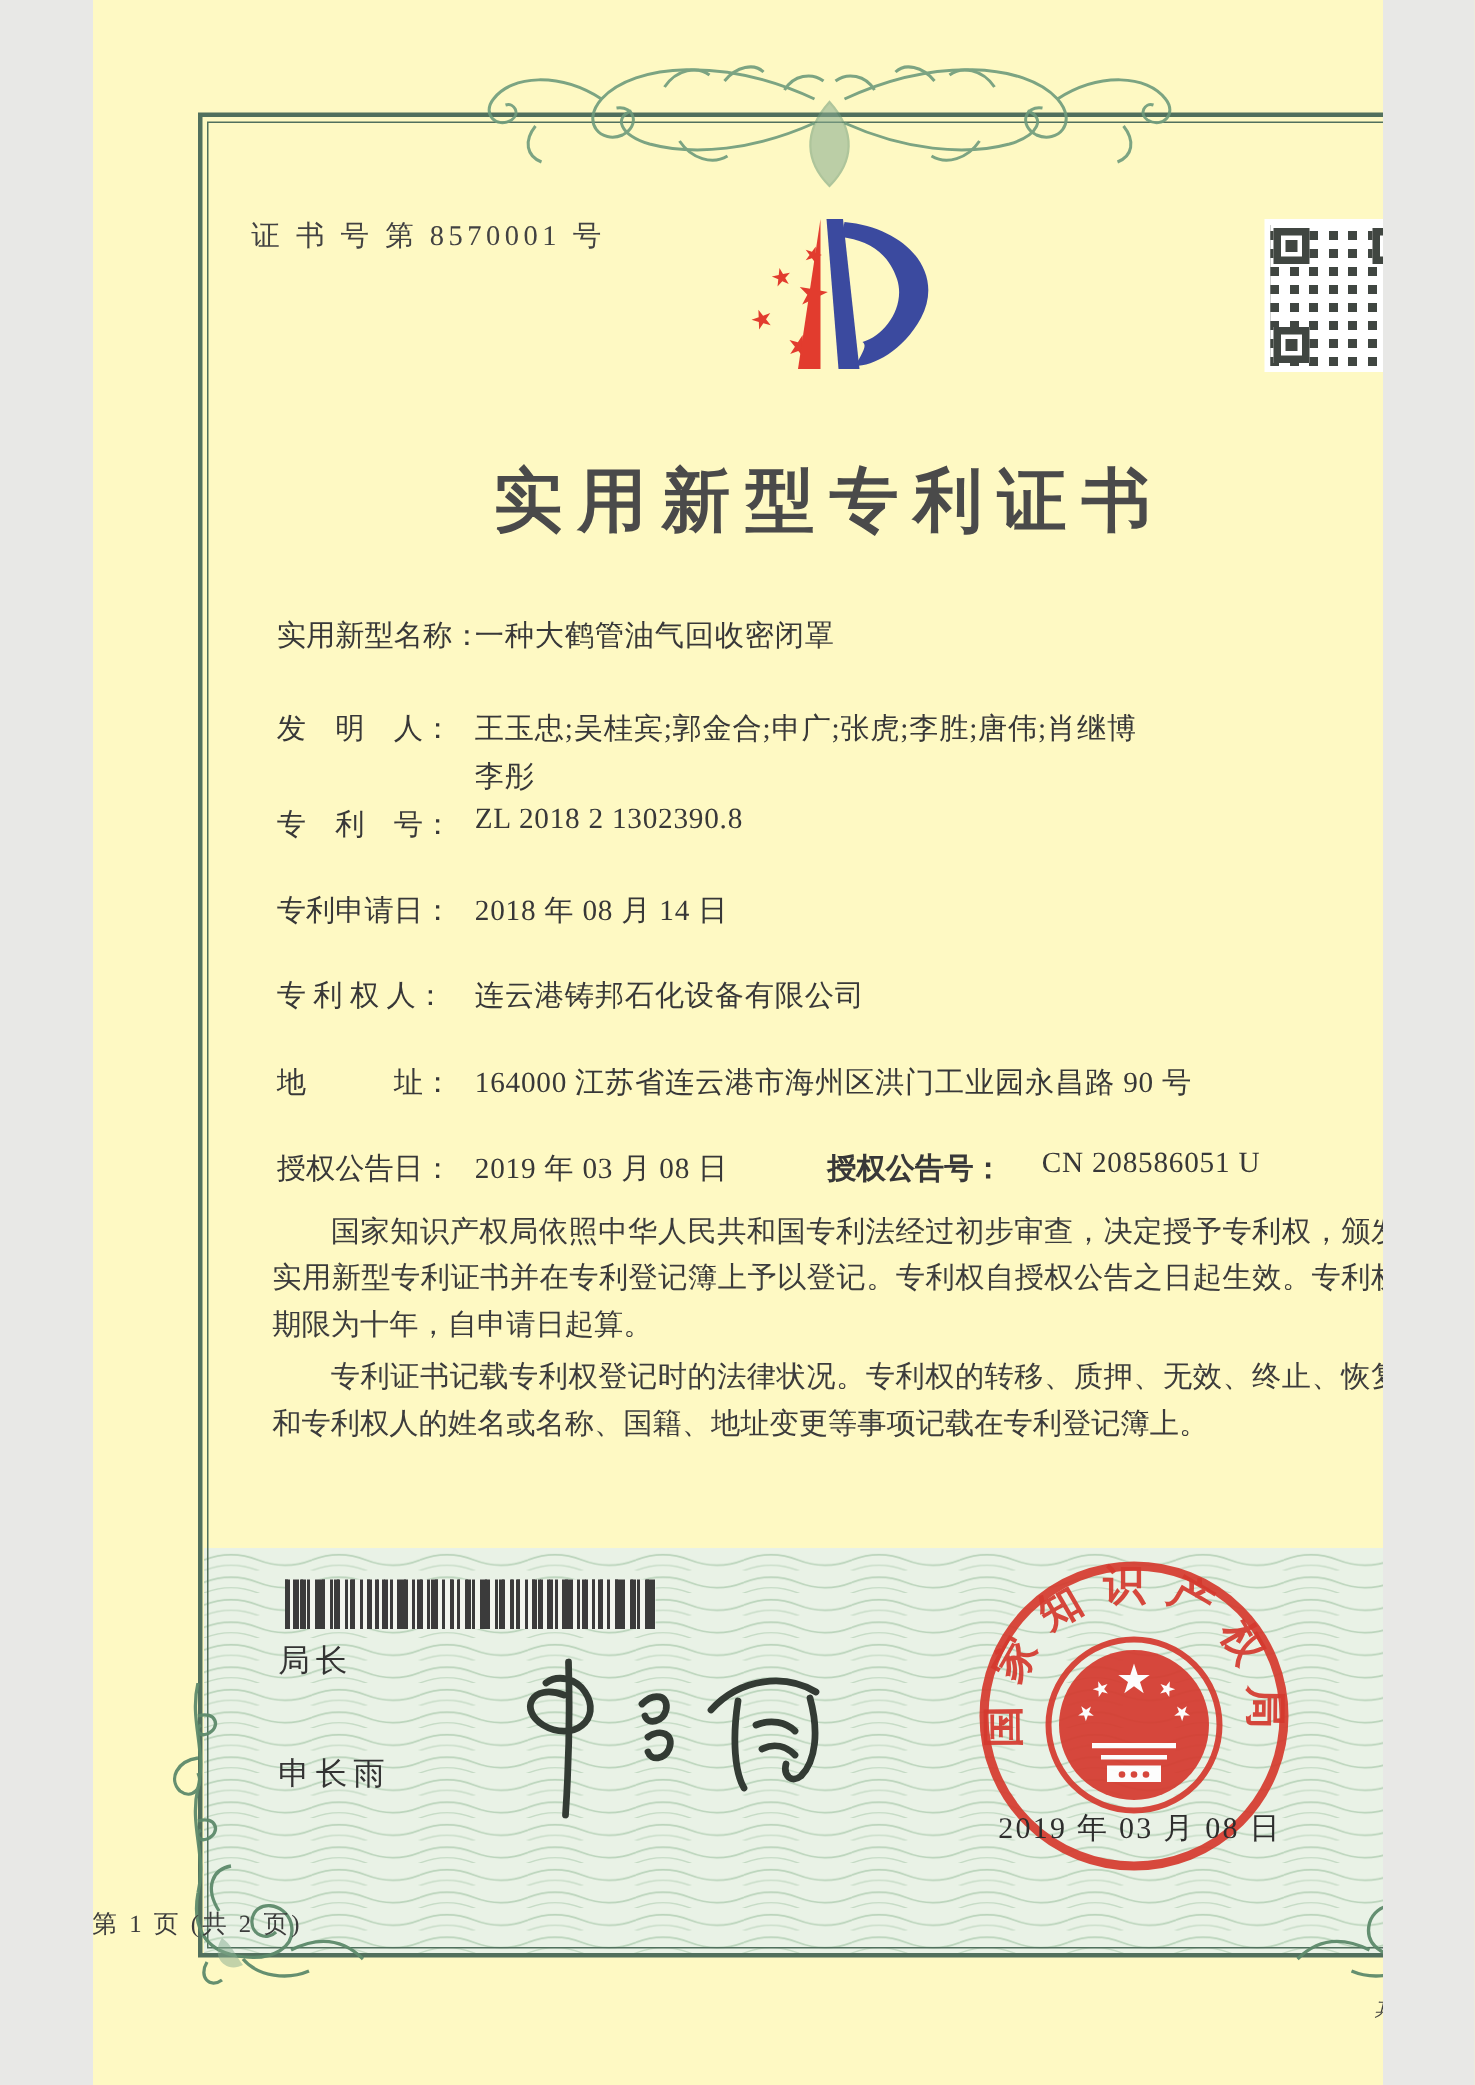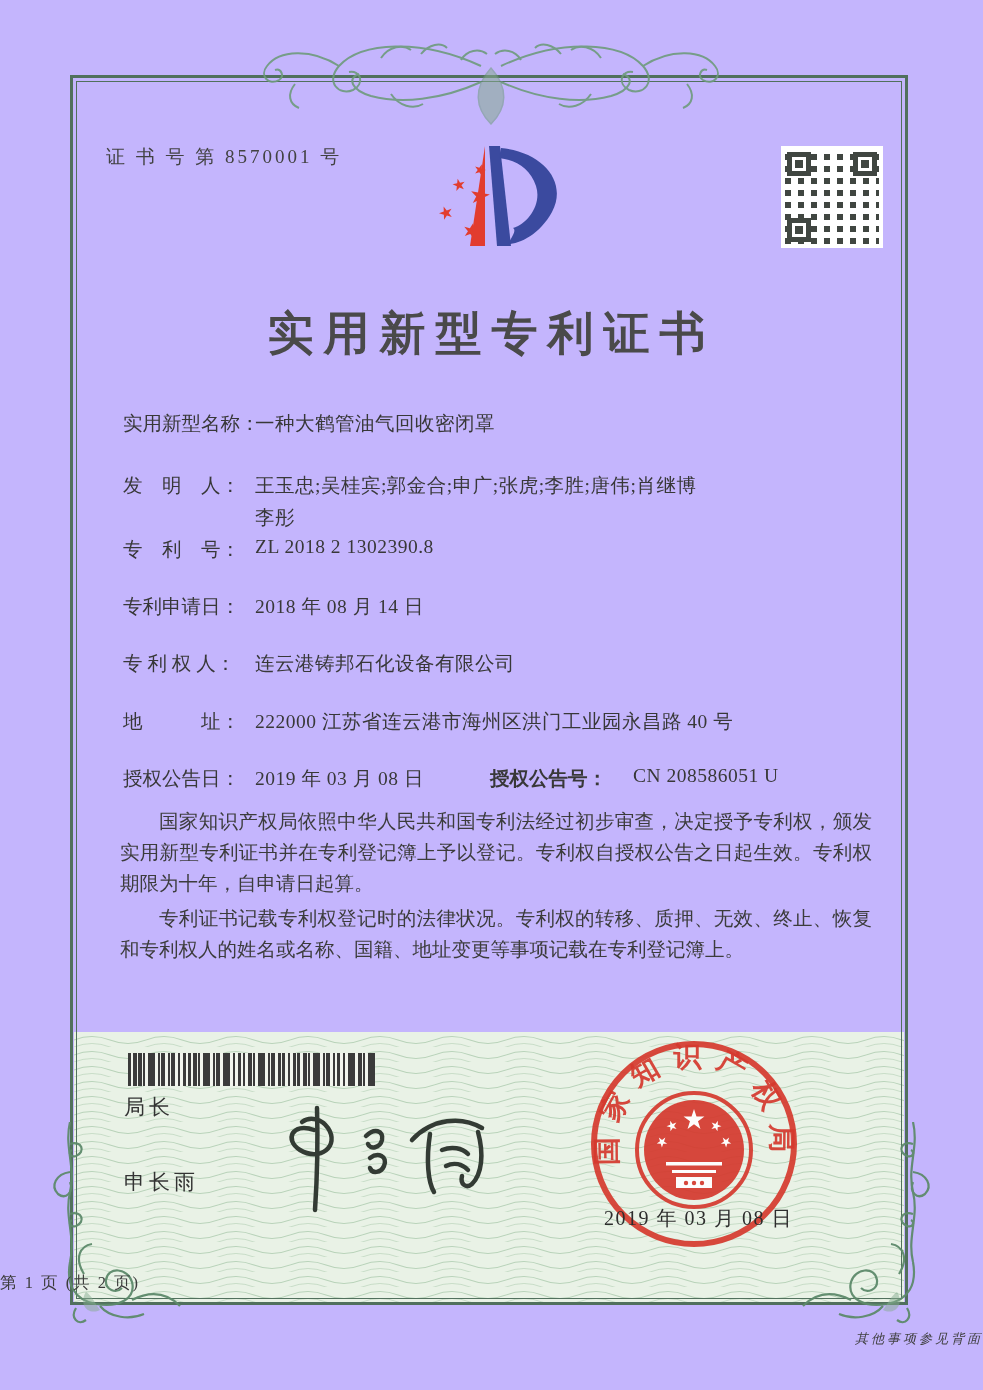--- a/index.html
+++ b/index.html
@@ -1,18 +1,18 @@
 <!DOCTYPE html>
 <html><head>
 <meta charset="utf-8">
 <style>
   html,body{margin:0;padding:0;background:#e8e8e6;}
   .page{
-    position:relative;width:983px;height:1390px;margin:0 auto;
-    background:#c4b5fd;overflow:hidden;
+    position:relative;width:860px;height:1390px;margin:0 auto;
+    background:#fef9c3;overflow:hidden;
     font-family:"Liberation Serif",serif;color:#3a3a3a;
   }
   
   .frame-outer{
     position:absolute;left:70px;top:75px;width:838px;height:1230px;
     border:3px solid #51705d;box-sizing:border-box;
   }
   .frame-inner{
     position:absolute;left:3px;top:3px;right:3px;bottom:3px;
     border:1px solid #51705d;
@@ -186,21 +186,21 @@
   <div class="field" style="top:593px;">
     <span class="lab">专利申请日：</span>
     <span class="val">2018 年 08 月 14 日</span>
   </div>
   <div class="field" style="top:650px;">
     <span class="lab">专 利 权 人：</span>
     <span class="val">连云港铸邦石化设备有限公司</span>
   </div>
   <div class="field" style="top:708px;">
     <span class="lab">地　　　址：</span>
-    <span class="val">222000 江苏省连云港市海州区洪门工业园永昌路 40 号</span>
+    <span class="val">164000 江苏省连云港市海州区洪门工业园永昌路 90 号</span>
   </div>
   <div class="field" style="top:765px;">
     <span class="lab">授权公告日：</span>
     <span class="val">2019 年 03 月 08 日</span>
     <span class="lab2">授权公告号：</span>
     <span class="val2">CN 208586051 U</span>
   </div>
 
   <div class="paras">
     <p>国家知识产权局依照中华人民共和国专利法经过初步审查，决定授予专利权，颁发实用新型专利证书并在专利登记簿上予以登记。专利权自授权公告之日起生效。专利权期限为十年，自申请日起算。</p>

